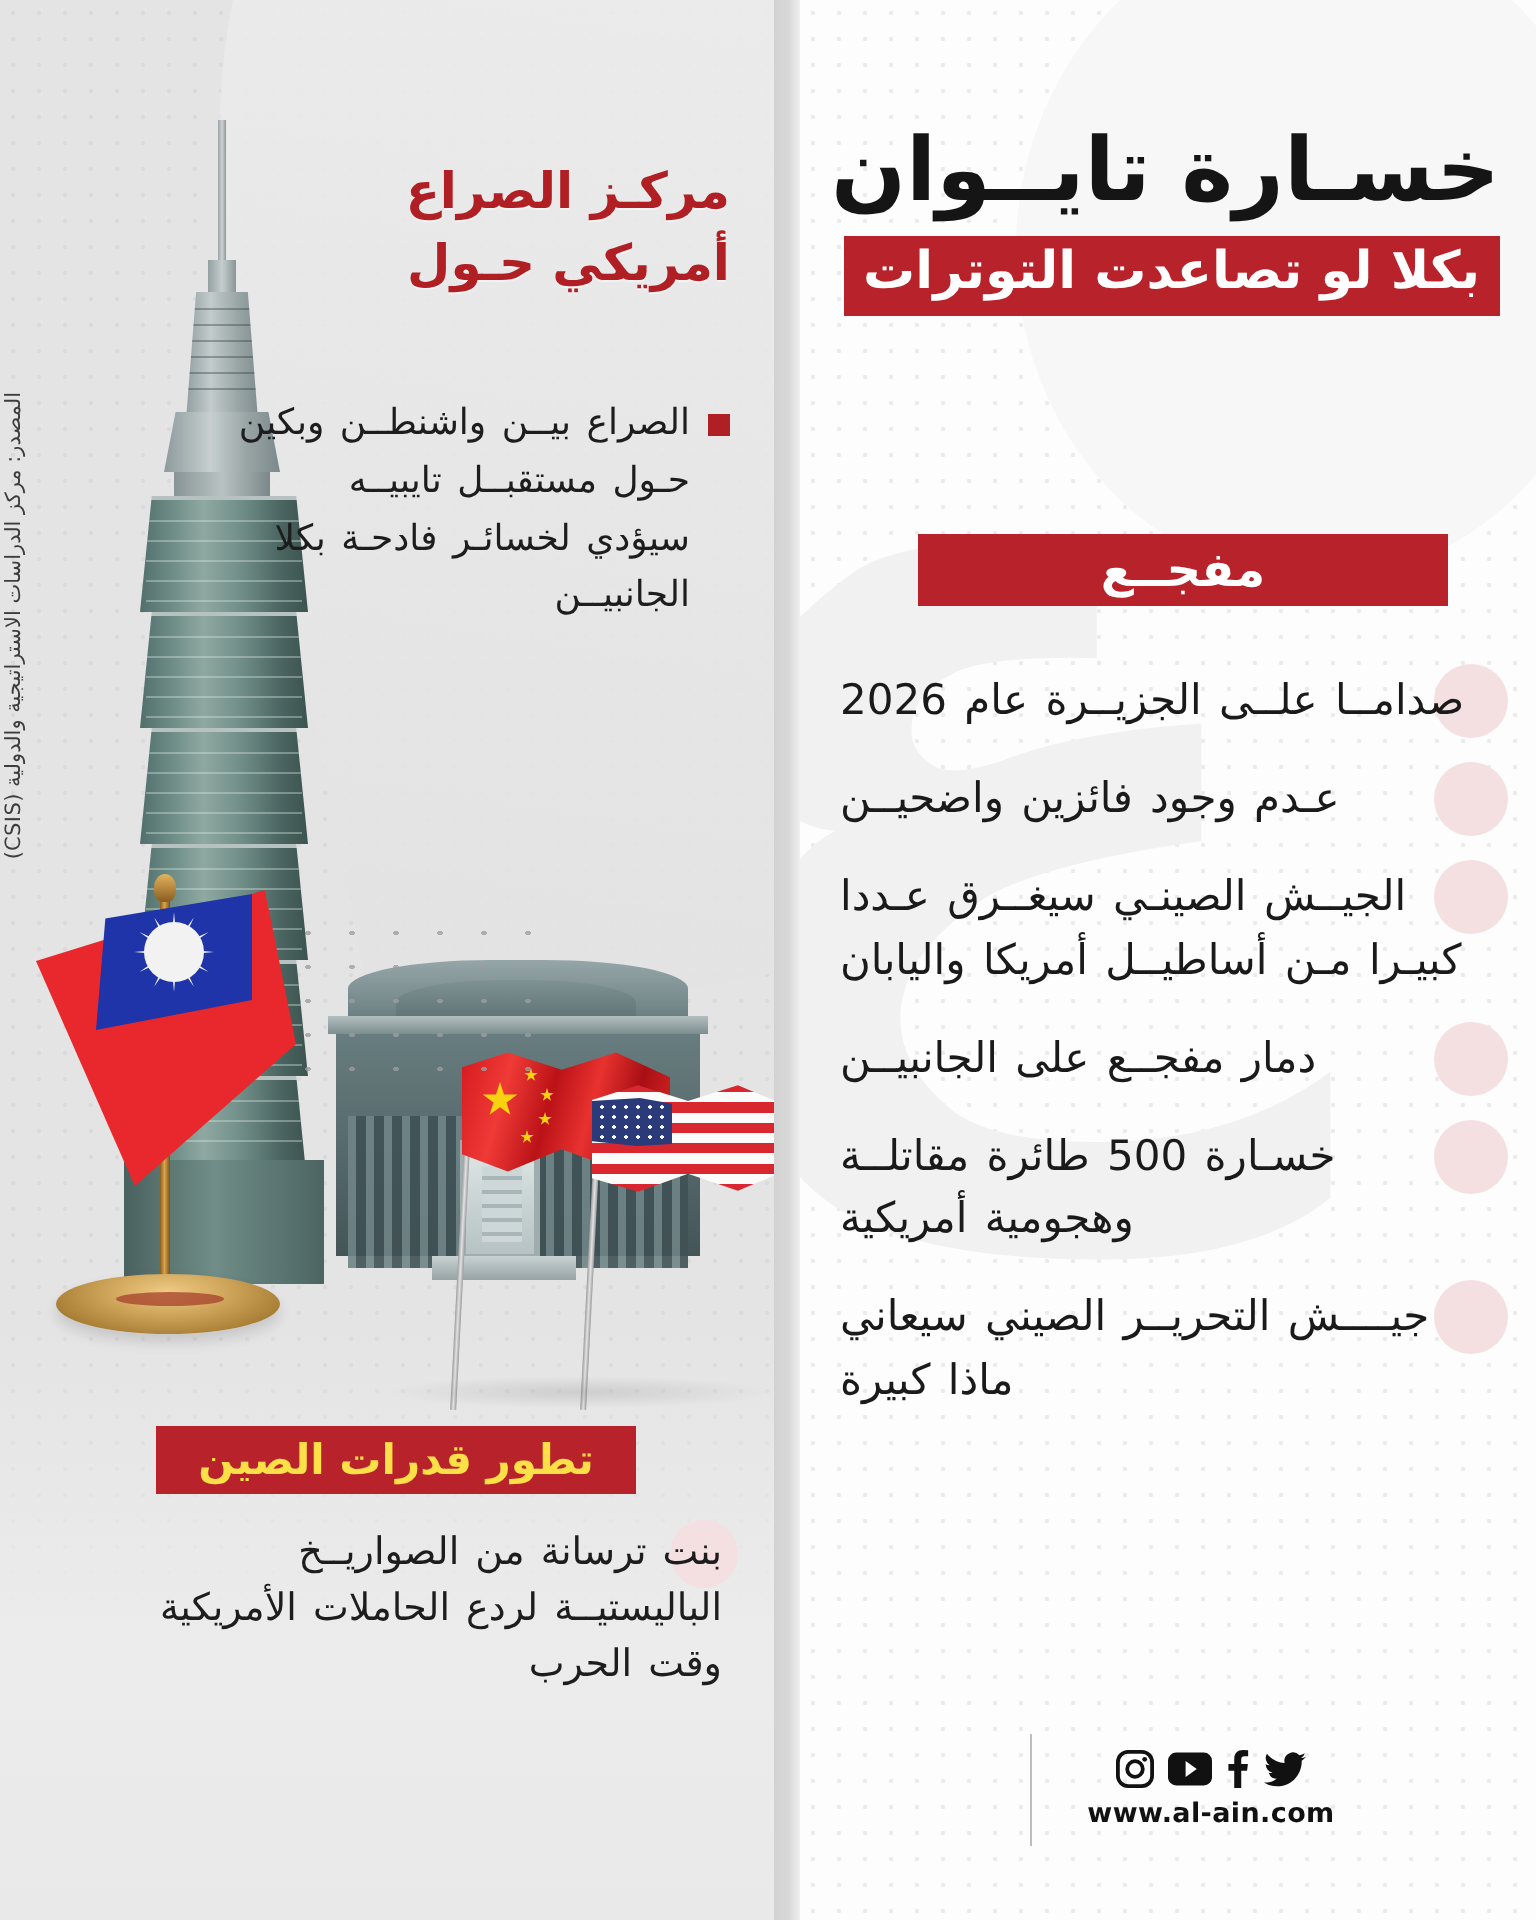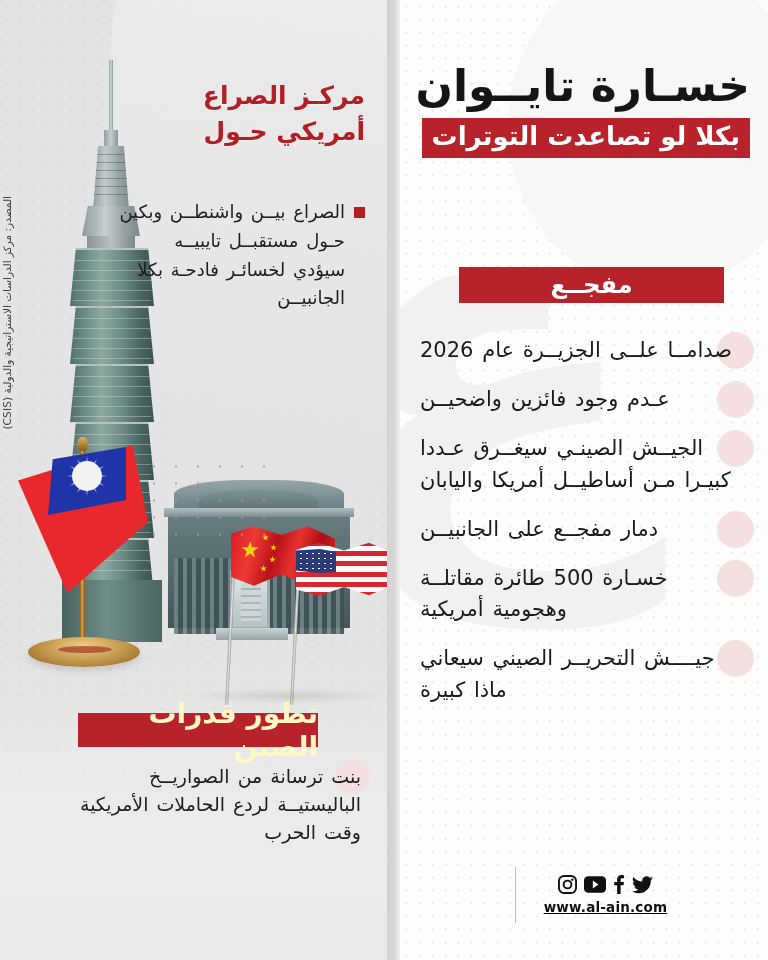--- a/index.html
+++ b/index.html
@@ -269,21 +269,21 @@
     opacity:.78; z-index:5;
   }
 
   
   .left-banner{
     position:absolute; left:78px; top:713px; width:240px; height:34px;
     background:#b8222a; z-index:9;
     display:flex; align-items:center; justify-content:center;
   }
   .left-banner span{
-    color:#fef9c3; font-weight:bold; font-size:28px; letter-spacing:.4px;
+    color:#fde047; font-weight:bold; font-size:21px; letter-spacing:.4px;
   }
 
   
   .left-list{
     position:absolute; right:26px; top:762px; width:300px; z-index:9;
   }
   .l-item{ position:relative; margin-bottom:16px; text-align:right; direction:rtl; }
   .l-item .dot{
     position:absolute; right:-8px; top:-2px; width:34px; height:34px;
     border-radius:50%; background:#f4e0e0; z-index:-1;
@@ -355,21 +355,21 @@
   }
   .r-item p{
     font-size:21px; line-height:1.52; color:#1a1a1a; word-spacing:2px;
   }
 
   
   .footer{
     position:absolute; left:0; bottom:24px; width:368px; height:82px; z-index:8;
     display:flex; align-items:center; justify-content:center; gap:0;
   }
-  .f-left{ display:flex; flex-direction:column; align-items:center; padding-left:14px;text-decoration:underline;}
+  .f-left{ display:flex; flex-direction:column; align-items:center; padding-left:14px;}
   .socials{ display:flex; flex-direction:row; align-items:center; gap:7px; }
   .socials svg{ display:block; }
   .site{ font-size:13.5px; font-weight:bold; color:#111; margin-top:5px; letter-spacing:.2px; direction:ltr;}
   .vline{ width:1px; height:56px; background:#bdbdbd; margin:0 14px; }
   .brand{ display:flex; flex-direction:column; align-items:center; }
   .brand .mark{ position:relative; width:56px; height:52px; }
   .brand .brand-ar{ font-size:19px; font-weight:bold; color:#173a6d; margin-top:1px; letter-spacing:.3px;}
   .brand .brand-sub{ font-size:6.5px; color:#173a6d; letter-spacing:.3px; margin-top:-2px;}
 </style>
 </head>

